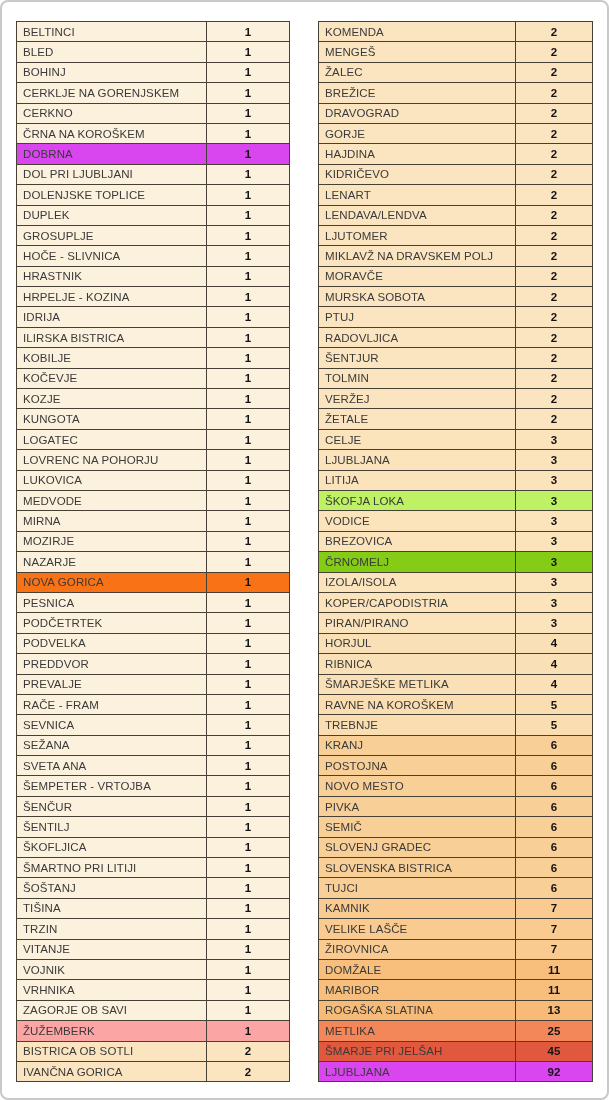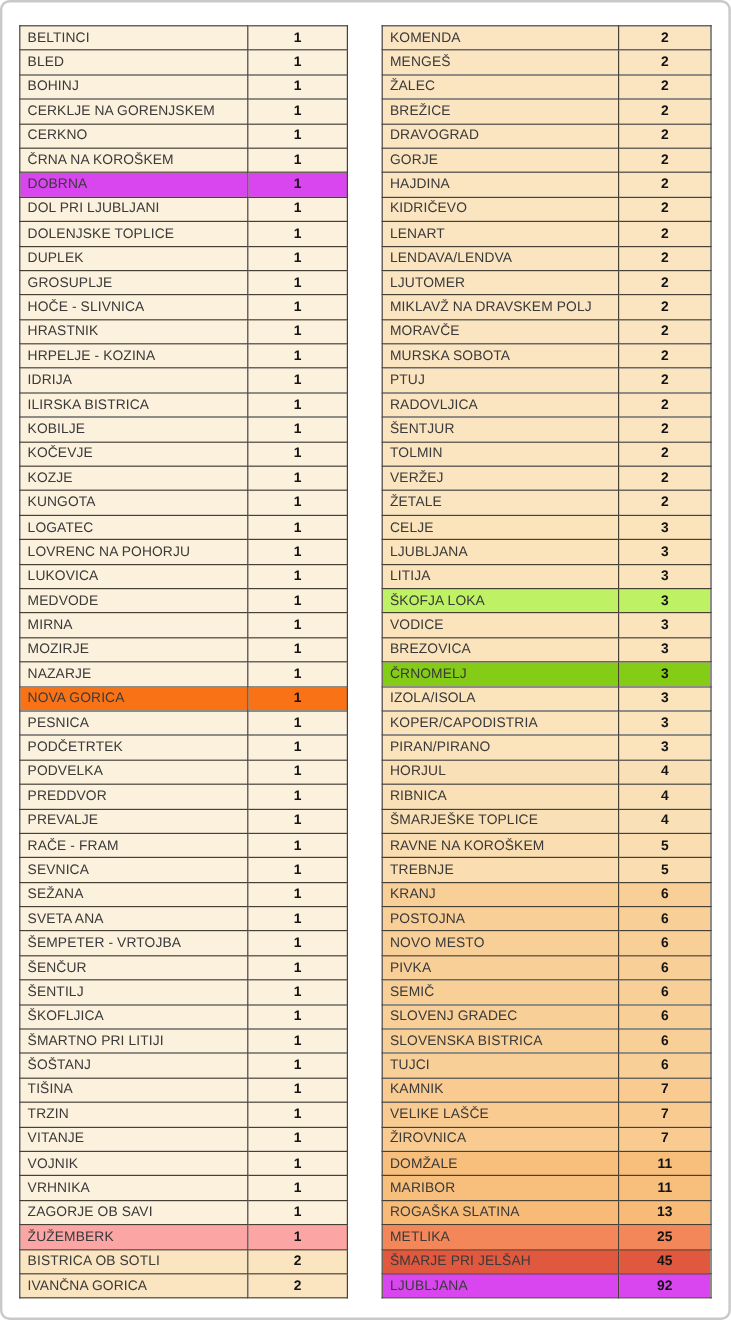--- a/index.html
+++ b/index.html
@@ -395,21 +395,21 @@
       </tr>
       <tr style="background: rgb(250, 224, 182);">
         <td class="name">HORJUL</td>
         <td class="val">4</td>
       </tr>
       <tr style="background: rgb(250, 224, 182);">
         <td class="name">RIBNICA</td>
         <td class="val">4</td>
       </tr>
       <tr style="background: rgb(250, 224, 182);">
-        <td class="name">ŠMARJEŠKE TOPLICE</td>
+        <td class="name">ŠMARJEŠKE METLIKA</td>
         <td class="val">4</td>
       </tr>
       <tr style="background: rgb(250, 221, 176);">
         <td class="name">RAVNE NA KOROŠKEM</td>
         <td class="val">5</td>
       </tr>
       <tr style="background: rgb(250, 221, 176);">
         <td class="name">TREBNJE</td>
         <td class="val">5</td>
       </tr>

